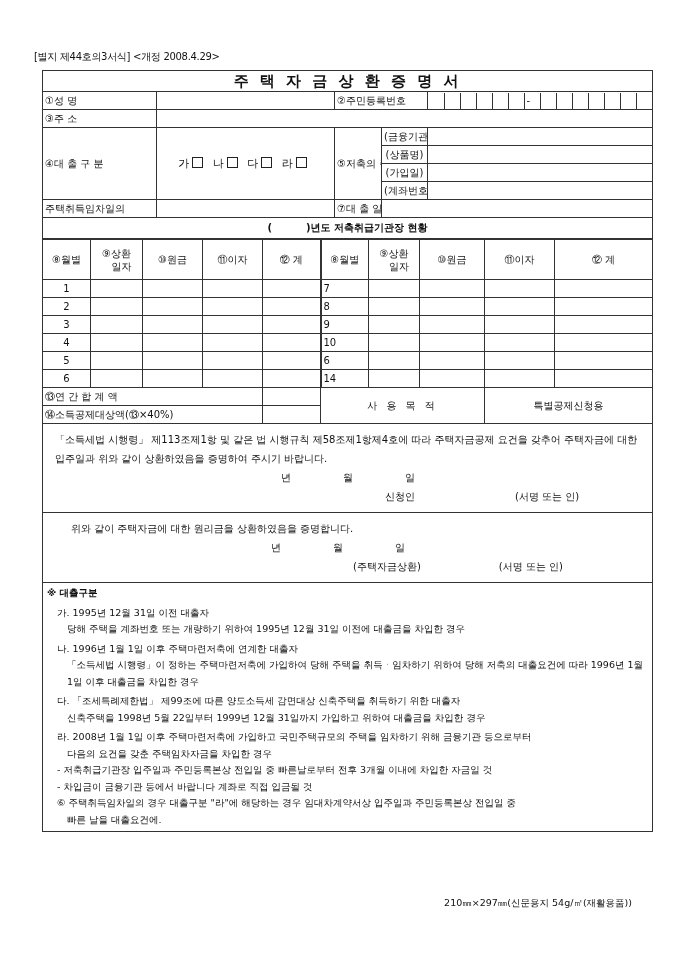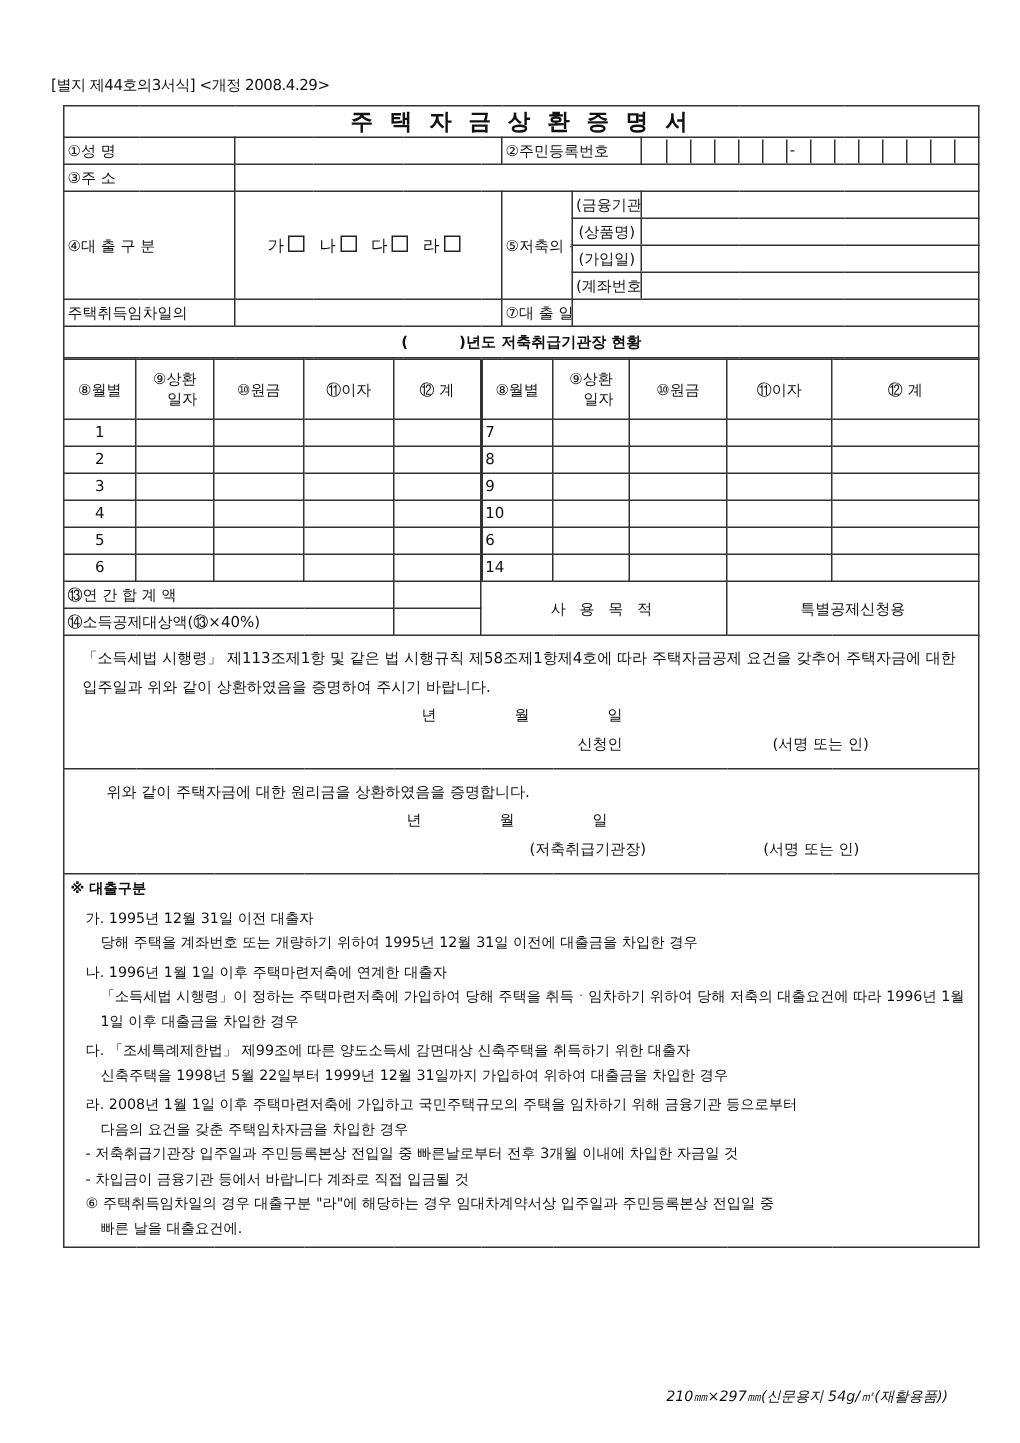--- a/index.html
+++ b/index.html
@@ -11,21 +11,21 @@
   .outer { border:1.5px solid #222; }
   .title td { height:20px; font-size:15px; font-weight:bold; text-align:center; letter-spacing:3px; }
   .c { text-align:center; }
   .bold { font-weight:bold; }
   .dash { border-right:1px dashed #333 !important; }
   .thick-r { border-right:2px double #333 !important; }
   .para { font-size:10px; line-height:19px; padding:6px 10px; white-space:normal; height:auto; }
   .note { font-size:9.5px; line-height:16.5px; padding:2px 4px 3px 4px; white-space:normal; height:auto; }
   .note .ind1 { padding-left:10px; }
   .note .ind2 { padding-left:20px; }
-  .foot { position:absolute; right:48px; top:925px; font-size:9.5px;font-style:italic; }
+  .foot { position:absolute; right:48px; top:897px; font-size:9.5px; }
   .sq { display:inline-block; width:9px; height:9px; border:1px solid #222; vertical-align:-1px; margin:0 6px 0 3px; }
 </style>
 </head>
 <body>
 
 <div class="hdr">[별지 제44호의3서식] &lt;개정 2008.4.29&gt;</div>
 
 <div class="form">
 <table class="outer">
   <colgroup>
@@ -245,37 +245,37 @@
     </td>
   </tr>
 
   <tr>
     <td colspan="10" class="para" style="padding-left:28px">
       <div>위와 같이 주택자금에 대한 원리금을 상환하였음을 증명합니다.</div>
       <div style="padding-left:200px">
         <span>년</span><span style="display:inline-block;width:52px"></span><span>월</span><span style="display:inline-block;width:52px"></span><span>일</span>
       </div>
       <div style="padding-left:282px">
-        <span>(저축취급기관장)</span><span style="display:inline-block;width:78px"></span><span>(서명 또는 인)</span>
+        <span>(주택자금상환)</span><span style="display:inline-block;width:78px"></span><span>(서명 또는 인)</span>
       </div>
     </td>
   </tr>
 
   <tr>
     <td colspan="10" class="note">
       <div class="bold">※ 대출구분</div>
       <div style="height:3px"></div>
       <div class="ind1">가. 1995년 12월 31일 이전 대출자</div>
       <div class="ind2">당해 주택을 계좌번호 또는 개량하기 위하여 1995년 12월 31일 이전에 대출금을 차입한 경우</div>
       <div style="height:3px"></div>
       <div class="ind1">나. 1996년 1월 1일 이후 주택마련저축에 연계한 대출자</div>
       <div class="ind2">「소득세법 시행령」이 정하는 주택마련저축에 가입하여 당해 주택을 취득ㆍ임차하기 위하여 당해 저축의 대출요건에 따라 1996년 1월 1일 이후 대출금을 차입한 경우</div>
       <div style="height:3px"></div>
       <div class="ind1">다. 「조세특례제한법」 제99조에 따른 양도소득세 감면대상 신축주택을 취득하기 위한 대출자</div>
-      <div class="ind2">신축주택을 1998년 5월 22일부터 1999년 12월 31일까지 가입하여 위하여 대출금을 차입한 경우</div>
+      <div class="ind2">신축주택을 1998년 5월 22일부터 1999년 12월 31일까지 가입하고 위하여 대출금을 차입한 경우</div>
       <div style="height:3px"></div>
       <div class="ind1">라. 2008년 1월 1일 이후 주택마련저축에 가입하고 국민주택규모의 주택을 임차하기 위해 금융기관 등으로부터</div>
       <div class="ind2">다음의 요건을 갖춘 주택임차자금을 차입한 경우</div>
       <div class="ind1">- 저축취급기관장 입주일과 주민등록본상 전입일 중 빠른날로부터 전후 3개월 이내에 차입한 자금일 것</div>
       <div class="ind1">- 차입금이 금융기관 등에서 바랍니다 계좌로 직접 입금될 것</div>
       <div class="ind1">⑥ 주택취득임차일의 경우 대출구분 "라"에 해당하는 경우 임대차계약서상 입주일과 주민등록본상 전입일 중</div>
       <div class="ind2">빠른 날을 대출요건에.</div>
     </td>
   </tr>
 </tbody>

